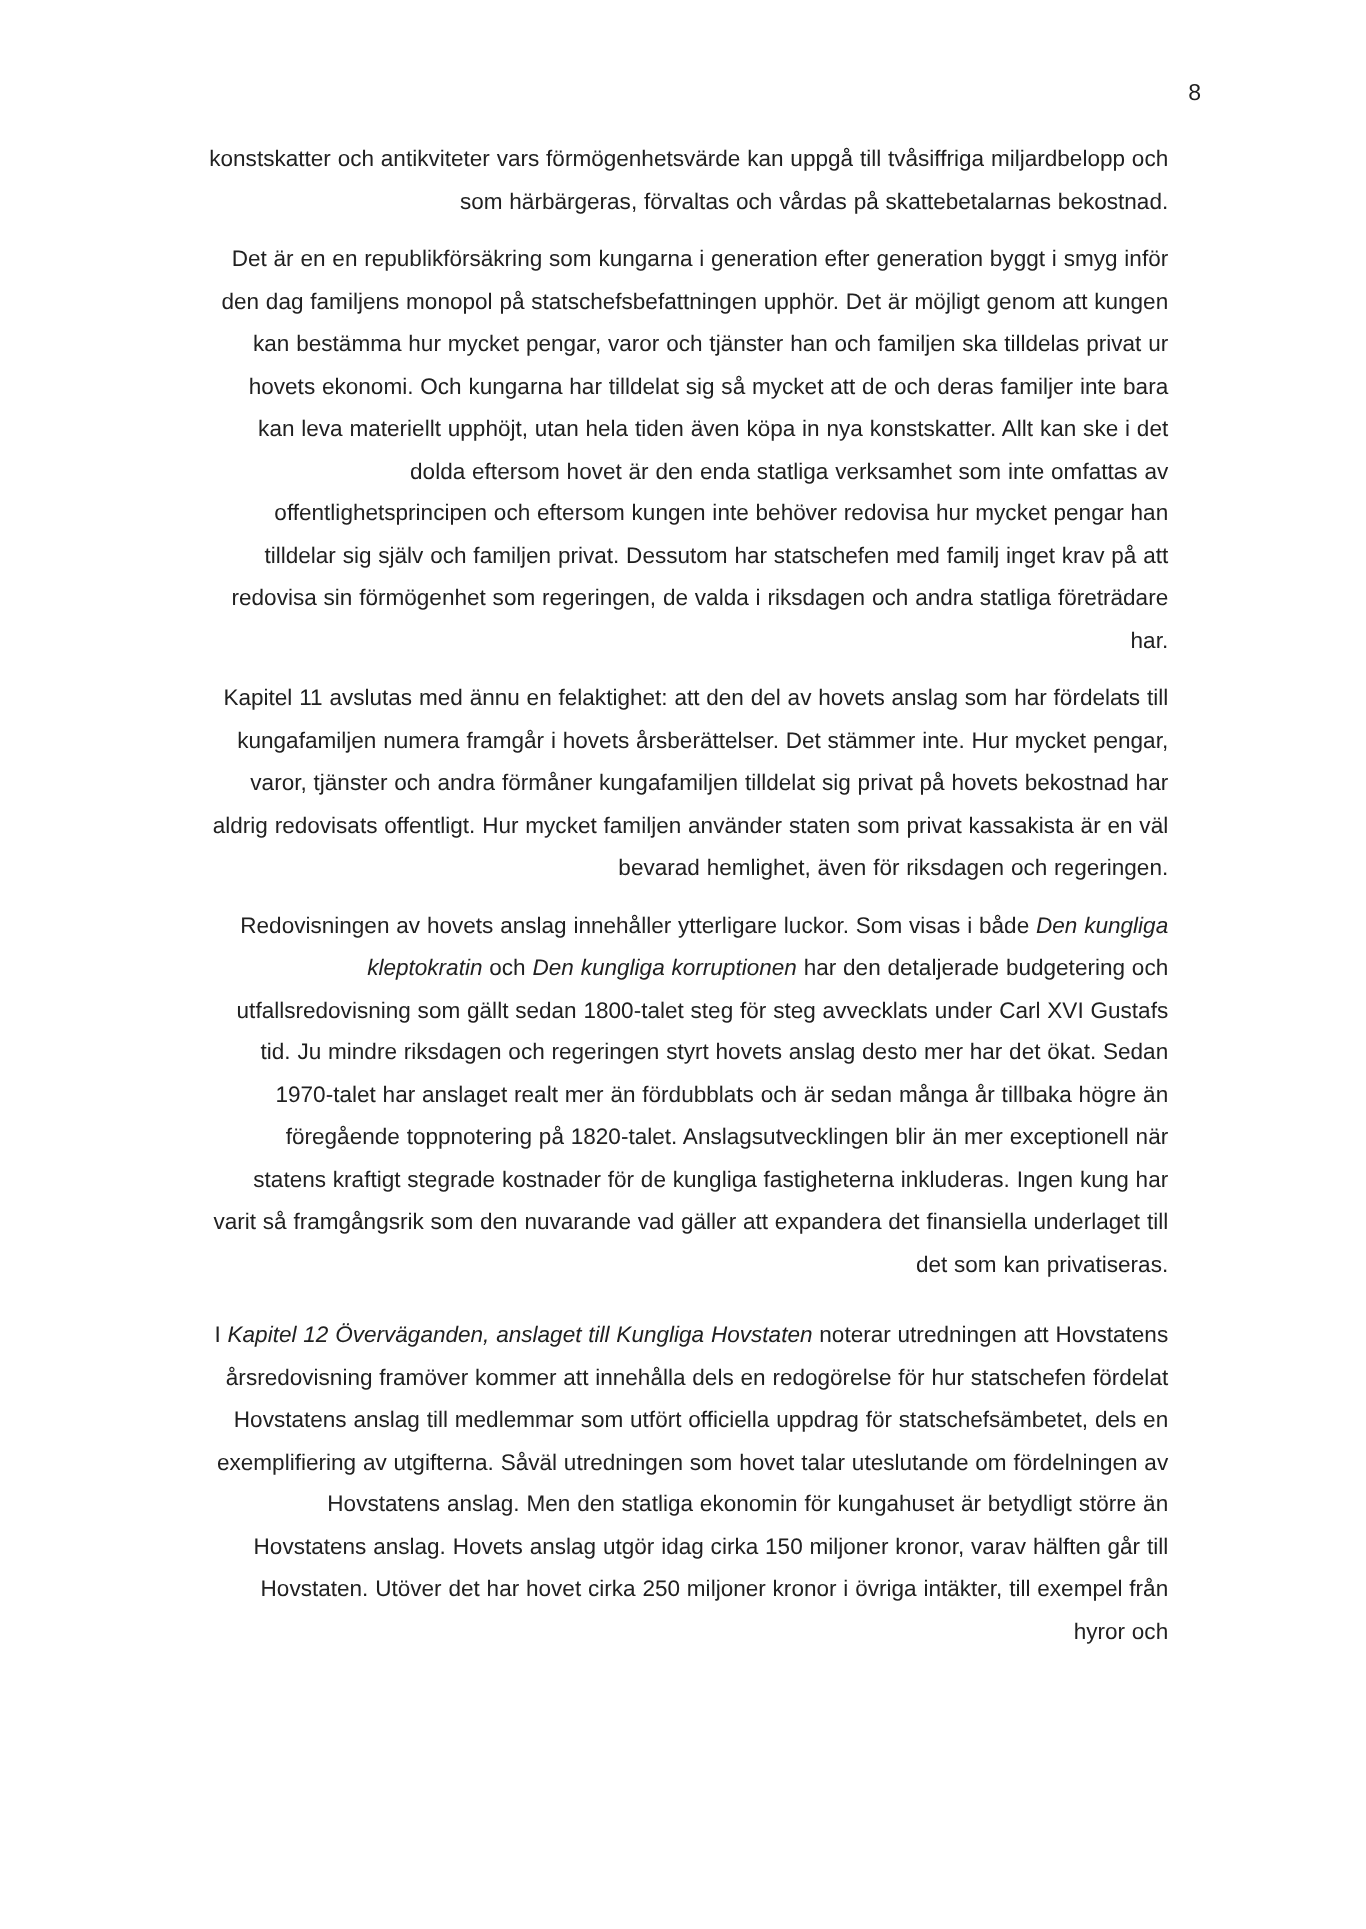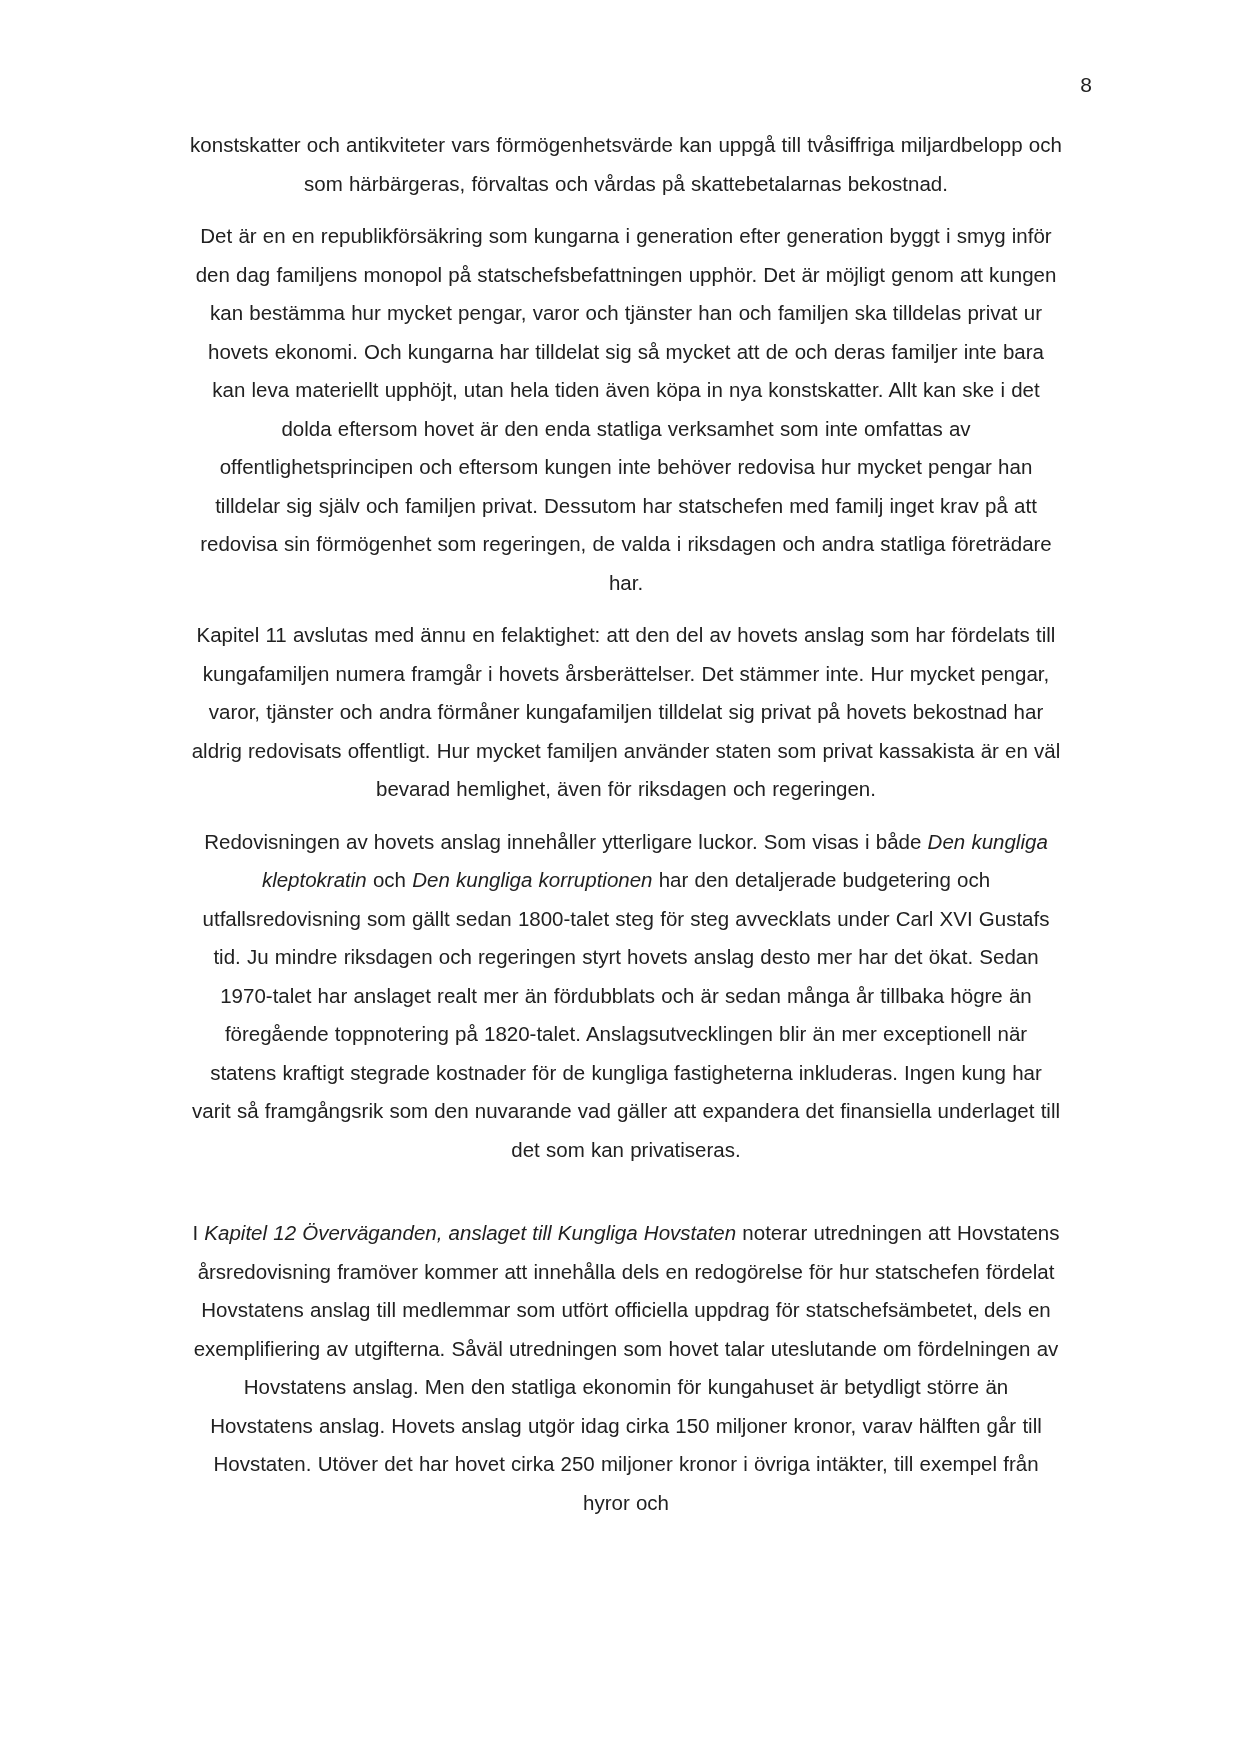--- a/index.html
+++ b/index.html
@@ -28,25 +28,25 @@
   .document-body {
     position: absolute;
     top: 126px;
     left: 190px;
     width: 872px;
   }
   p.para {
     margin: 0 0 14px 0;
     font-size: 20.5px;
     line-height: 38.5px;
-    text-align: center;
+    text-align: right;
     word-spacing: 0.5px;
   }
   p.para.spaced {
-    margin-top: 45px;
+    margin-top: 26px;
   }
   .it {
     font-style: italic;
   }
 </style>
 </head>
 <body>
 
 <div class="page">
   <div class="page-number">8</div>

